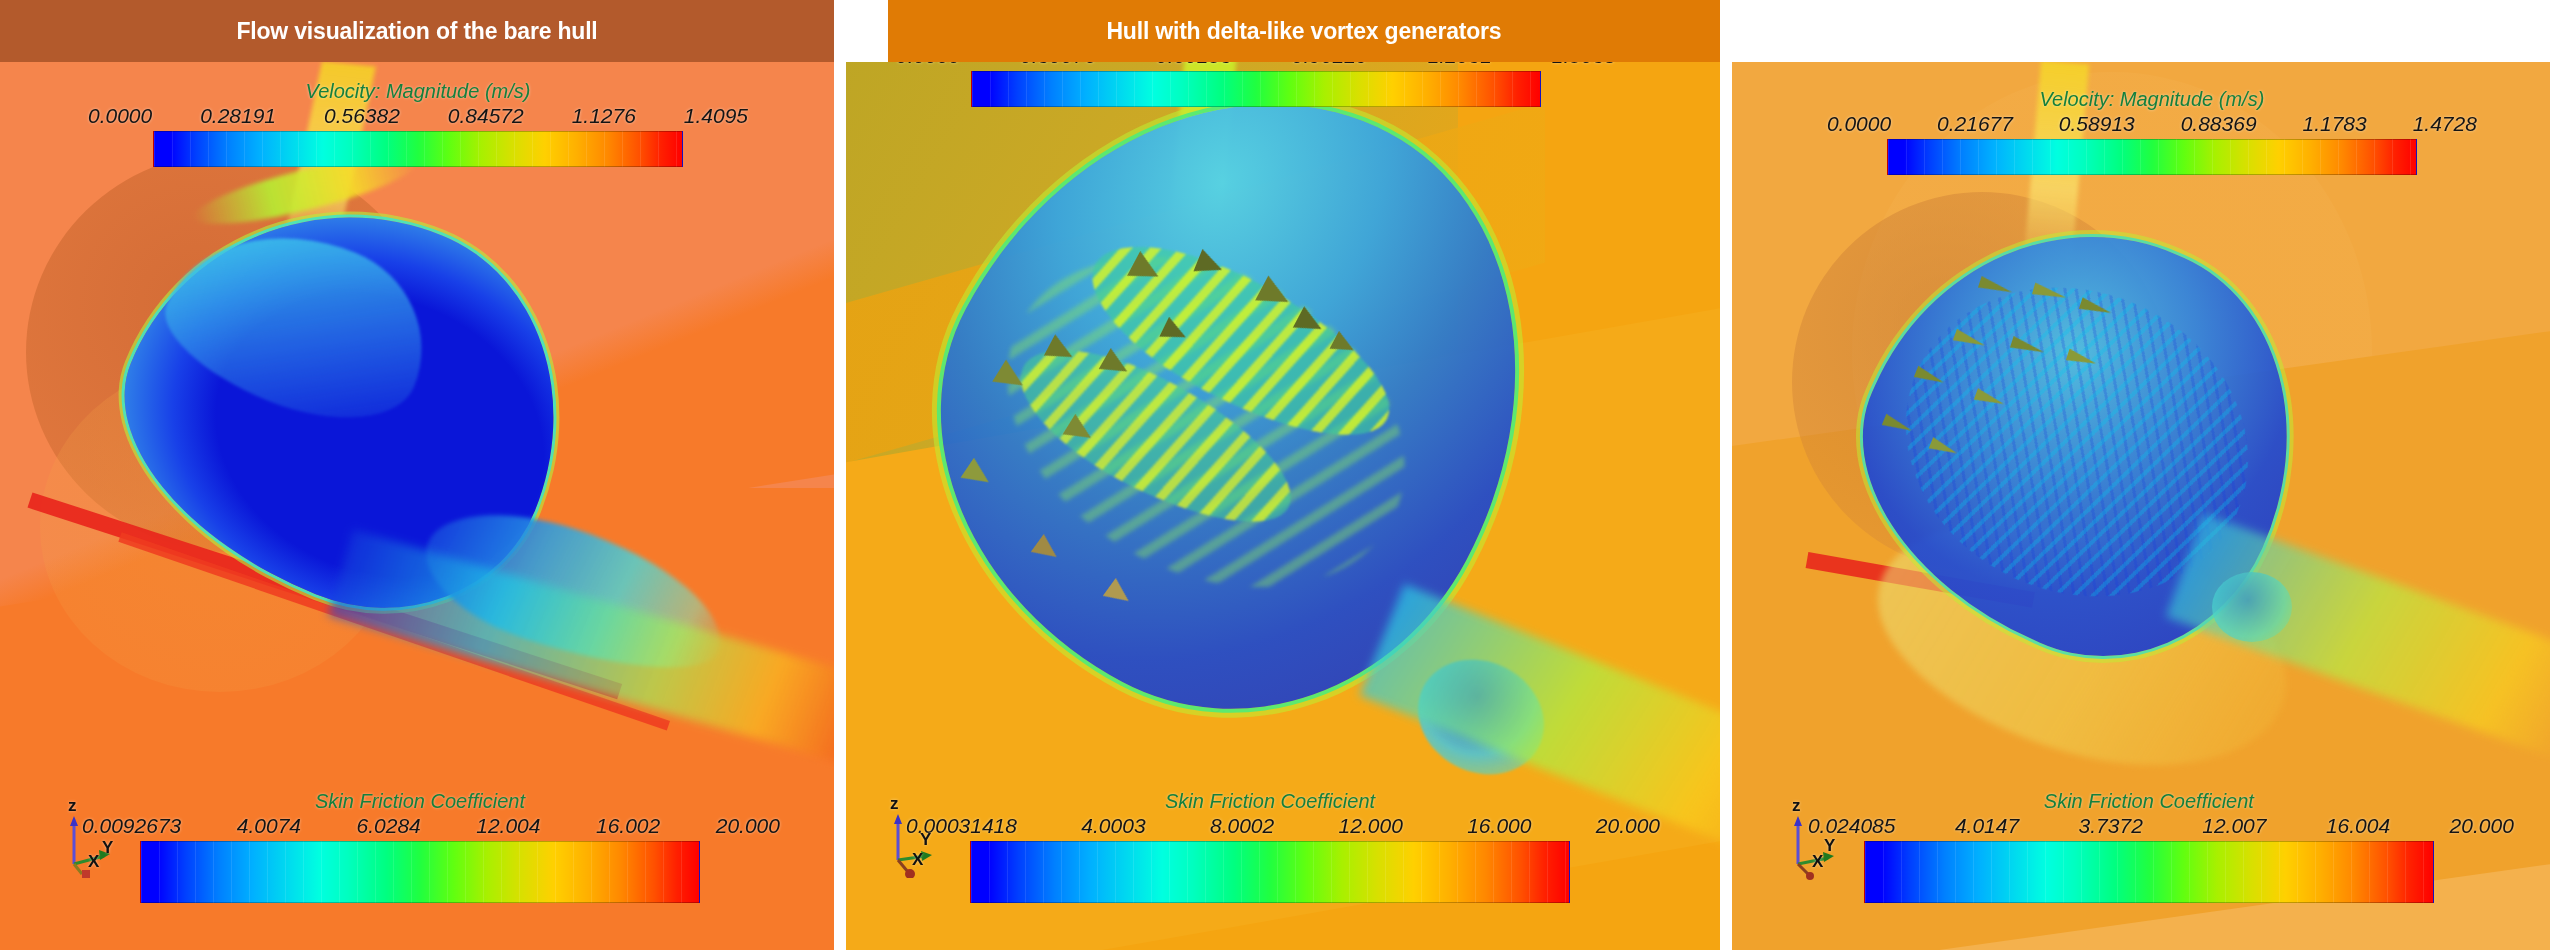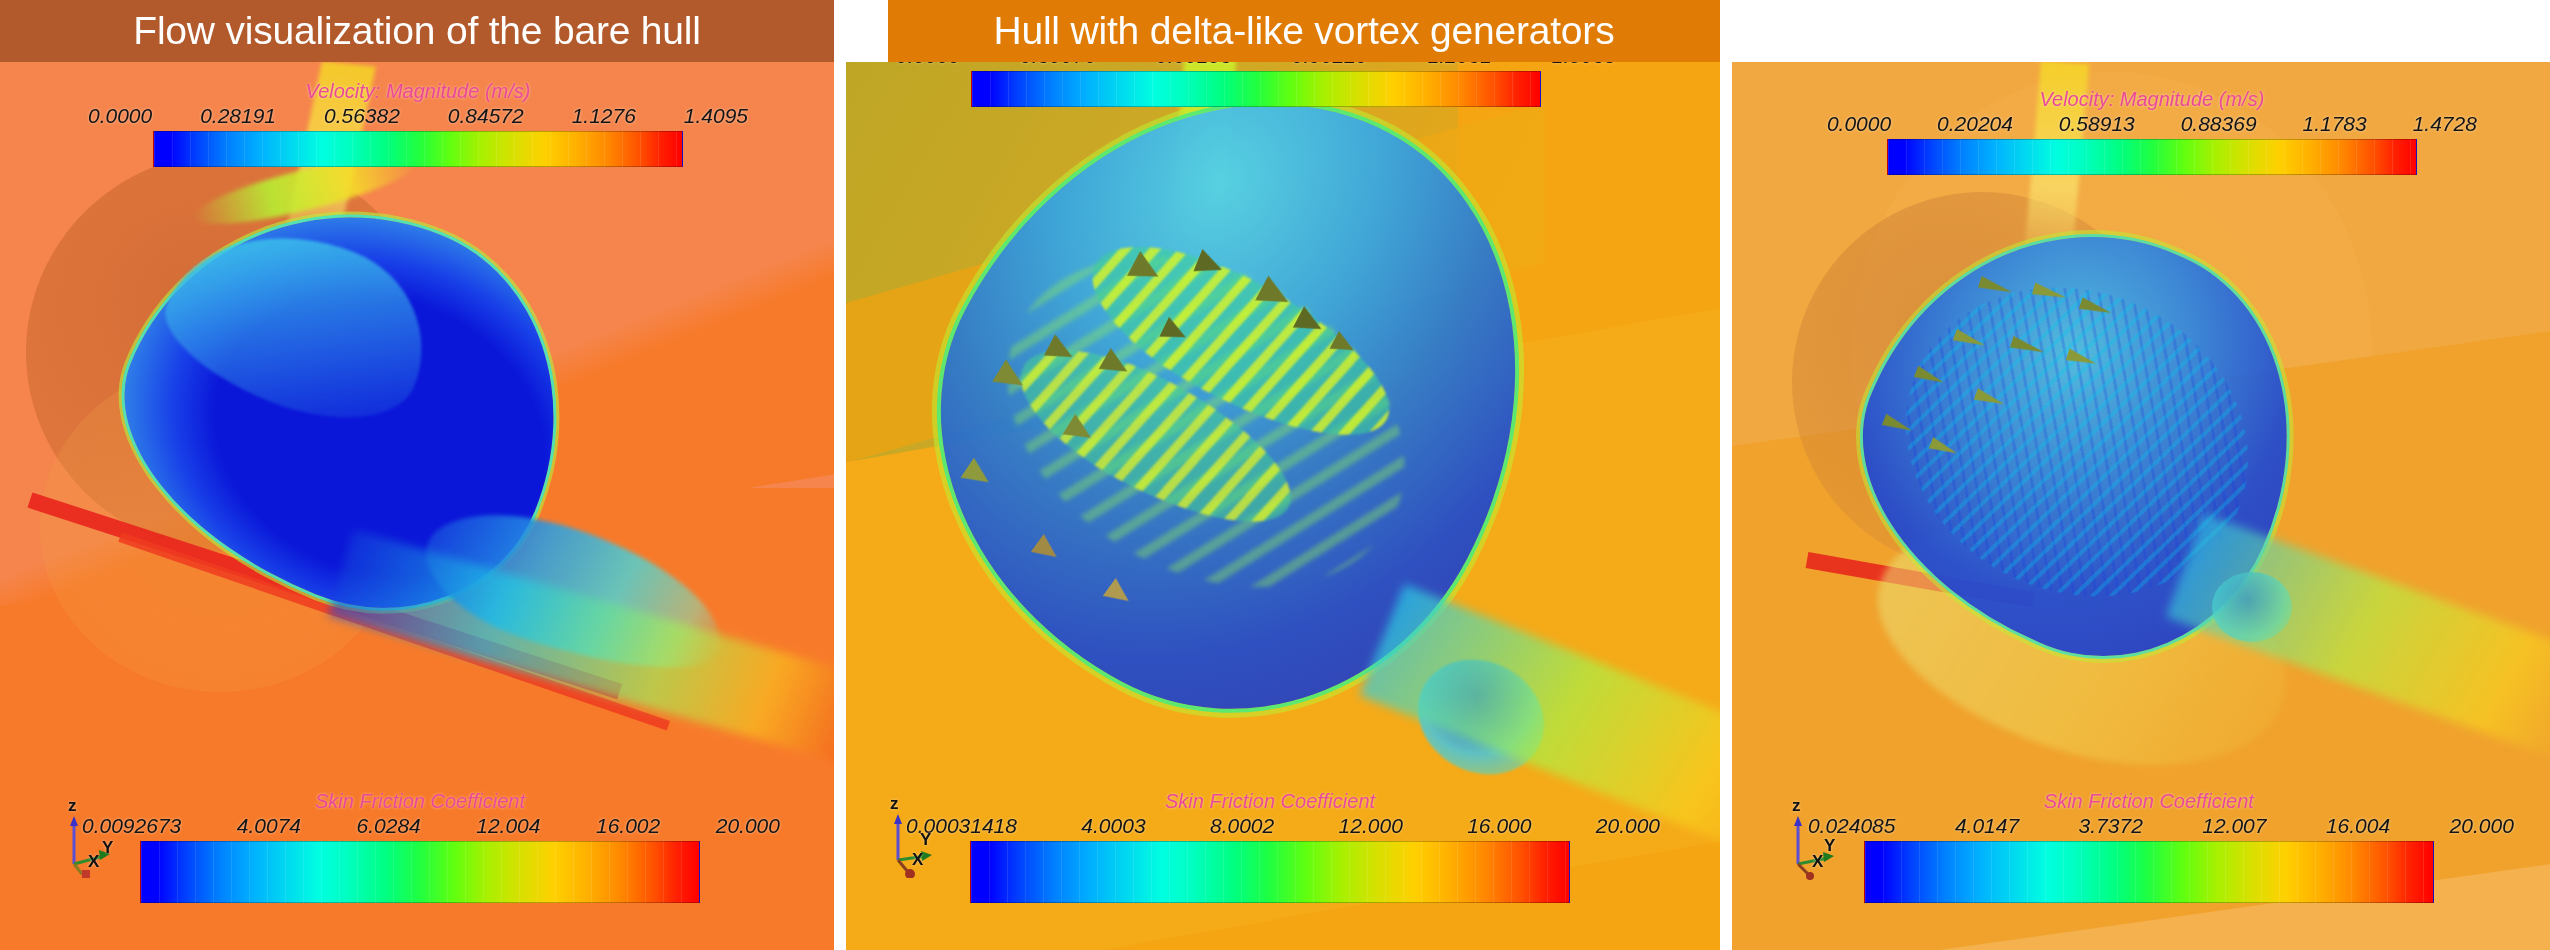--- a/index.html
+++ b/index.html
@@ -12,33 +12,33 @@
   .panel.sep{width:12px;background:#ffffff;flex:0 0 12px;}
   .panel.p2{width:878px;}
   .panel.p3{width:822px;}
 
   .titlebar{
     position:absolute;top:0;left:0;right:0;height:62px;
     display:flex;align-items:center;justify-content:center;
     z-index:30;
   }
   .titlebar .ttxt{
-    color:#ffffff;font-weight:normal;font-size:39px;letter-spacing:-0.2px;
+    color:#ffffff;font-weight:bold;font-size:23px;letter-spacing:-0.2px;
     font-family:"Liberation Sans",sans-serif;white-space:nowrap;
   }
 
   .scene{position:absolute;top:62px;left:0;right:0;bottom:0;overflow:hidden;}
 
   
   .abs{position:absolute;}
 
   .colorbar-block{position:absolute;z-index:25;text-align:center;}
   .cb-title{
     font-family:"Liberation Sans",sans-serif;
-    font-style:italic;font-size:20px;color:#ec4899;
+    font-style:italic;font-size:20px;color:#15803d;
     text-shadow:0 0 3px rgba(255,255,255,.55);
     white-space:nowrap;margin-bottom:1px;
   }
   .cb-ticks{
     display:flex;justify-content:space-between;
     font-family:"Liberation Sans",sans-serif;
     font-style:italic;font-size:21px;color:#141414;
     text-shadow:0 0 3px rgba(255,255,255,.55);
     white-space:nowrap;margin-bottom:3px;
   }
@@ -423,21 +423,21 @@
       <div class="vg" style="left:206px;top:372px;border-width:0 6px 28px 6px;border-color:transparent transparent #8a9a38 transparent;transform:rotate(112deg);"></div>
 
       <div class="abs tailtip"></div>
       <div class="abs wake"></div>
     </div>
 
     <div class="colorbar-block" style="left:95px;top:88px;width:650px;">
       <div class="cb-title">Velocity: Magnitude (m/s)</div>
       <div class="cb-ticks">
         <span>0.0000</span>
-        <span>0.20204</span>
+        <span>0.21677</span>
         <span>0.58913</span>
         <span>0.88369</span>
         <span>1.1783</span>
         <span>1.4728</span>
       </div>
       <div class="cb-bar striped" style="margin:0 auto;width:530px;"></div>
     </div>
 
     <div class="colorbar-block" style="left:52px;top:790px;width:730px;">
       <div class="cb-title">Skin Friction Coefficient</div>

